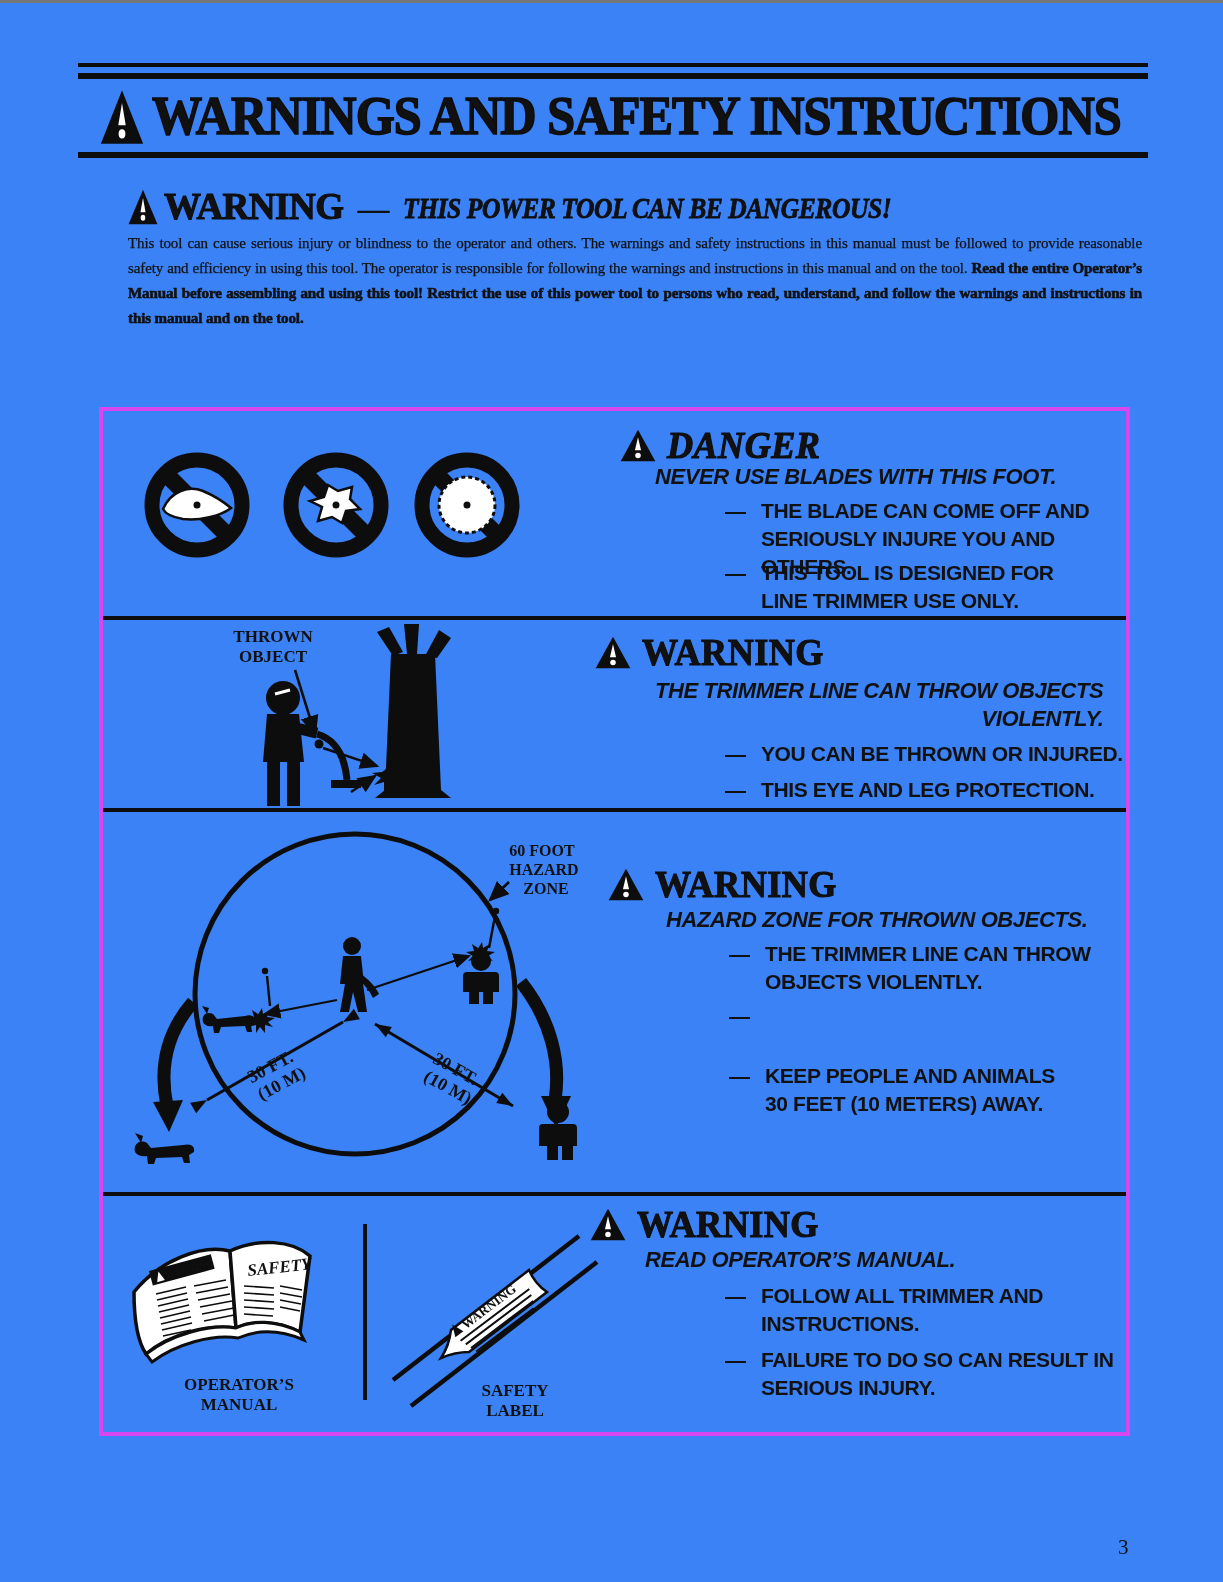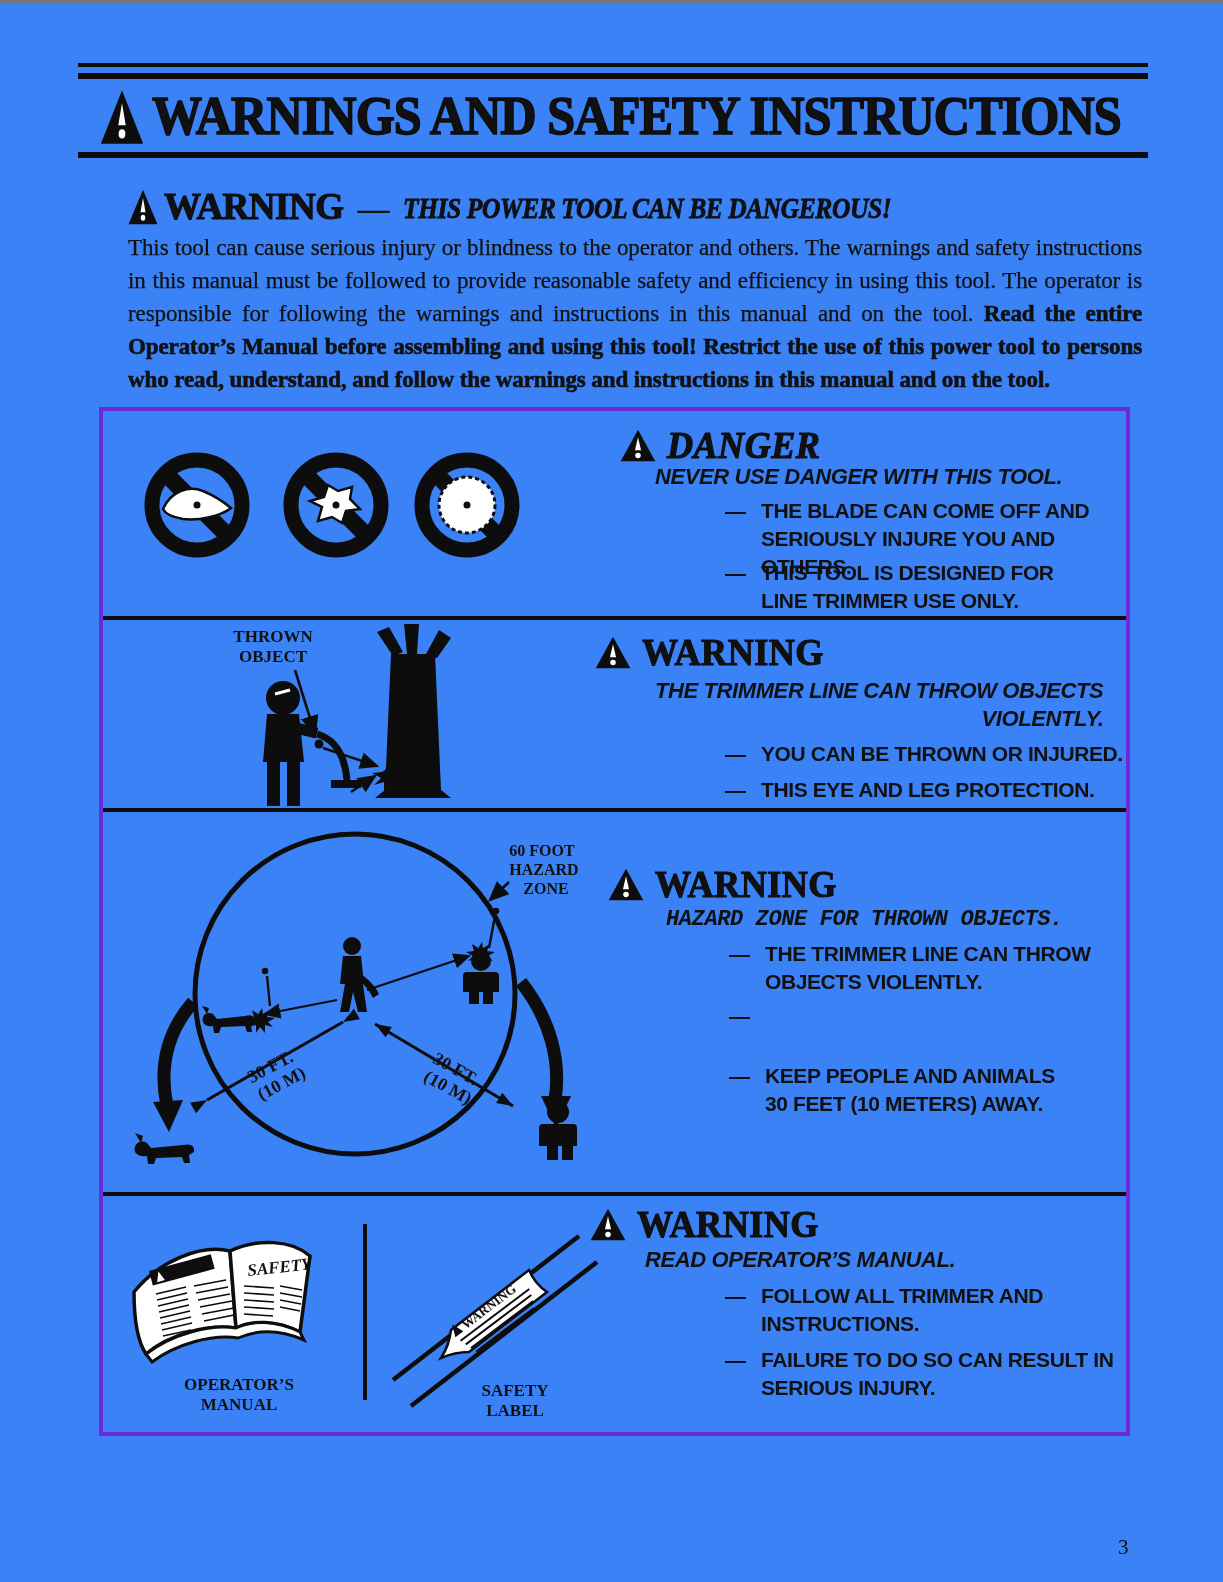--- a/index.html
+++ b/index.html
@@ -27,27 +27,27 @@
   .intro-tri{width:30px;height:36px;flex:0 0 auto;}
   .intro-label{font-weight:bold;font-size:37px;line-height:36px;-webkit-text-stroke:1.1px #0d0d0d;letter-spacing:-.5px;}
   .intro-dash{font-weight:bold;font-size:32px;line-height:34px;margin:0 8px;}
   .intro-tagline{
     font-weight:bold;font-style:italic;font-size:29px;line-height:34px;
     -webkit-text-stroke:.8px #0d0d0d;letter-spacing:-.5px;
     transform:scaleX(.88);transform-origin:left bottom;
   }
   .intro-body{
     position:absolute;left:128px;top:228px;width:1014px;
-    font-size:23px;line-height:33px;text-align:justify;
+    font-size:15px;line-height:25px;text-align:justify;
     -webkit-text-stroke:.25px #111;
     letter-spacing:-.1px;
   }
   .intro-body b{-webkit-text-stroke:.6px #111;}
   
-  .main-box{position:absolute;left:99px;top:404px;width:1023px;height:1021px;border:4px solid #6d28d9;}
+  .main-box{position:absolute;left:99px;top:404px;width:1023px;height:1021px;border:4px solid #d946ef;}
   .row{position:absolute;left:0;width:100%;}
   .sep{position:absolute;left:0;width:100%;height:4px;background:#0d0d0d;}
   .sec-head{position:absolute;display:flex;align-items:center;gap:11px;white-space:nowrap;}
   .sec-tri{width:36px;height:33px;flex:0 0 auto;}
   .sec-label{
     font-weight:bold;font-size:38px;letter-spacing:.5px;
     -webkit-text-stroke:1.1px #0d0d0d;
     transform:scaleX(.95);transform-origin:left center;
   }
   .sec-label.italic{font-style:italic;}
@@ -128,21 +128,21 @@
           <circle cx="326" cy="58" r="28" fill="#fff" stroke="#0d0d0d" stroke-width="3" stroke-dasharray="4 3"></circle>
           <circle cx="326" cy="58" r="3.5" fill="#0d0d0d"></circle>
         </g>
       </svg>
       <div class="sec-head" style="left:517px;top:12px;">
         <svg class="sec-tri" viewBox="0 0 26 24" preserveAspectRatio="none">
             <use href="#tri"></use>
           </svg>
         <span class="sec-label italic">DANGER</span>
       </div>
-      <div class="subtitle" style="left:552px;top:52px;">NEVER USE DANGER WITH THIS TOOL.</div>
+      <div class="subtitle" style="left:552px;top:52px;">NEVER USE BLADES WITH THIS FOOT.</div>
       <div class="bullet" style="left:622px;top:86px;">
         <span class="dash">—</span>
         <span class="btxt">THE BLADE CAN COME OFF AND
 SERIOUSLY INJURE YOU AND OTHERS.</span>
       </div>
       <div class="bullet" style="left:622px;top:148px;">
         <span class="dash">—</span>
         <span class="btxt">THIS TOOL IS DESIGNED FOR
 LINE TRIMMER USE ONLY.</span>
       </div>
@@ -292,21 +292,21 @@
           <rect x="4" y="44" width="11" height="14"></rect>
           <rect x="19" y="44" width="11" height="14"></rect>
         </g>
       </svg>
       <div class="sec-head" style="left:505px;top:50px;">
         <svg class="sec-tri" viewBox="0 0 26 24" preserveAspectRatio="none">
             <use href="#tri"></use>
           </svg>
         <span class="sec-label">WARNING</span>
       </div>
-      <div class="subtitle" style="left:563px;top:94px;font-family:Liberation Mono, monospace;">HAZARD ZONE FOR THROWN OBJECTS.</div>
+      <div class="subtitle" style="left:563px;top:94px;">HAZARD ZONE FOR THROWN OBJECTS.</div>
       <div class="bullet" style="left:626px;top:128px;">
         <span class="dash">—</span>
         <span class="btxt">THE TRIMMER LINE CAN THROW
 OBJECTS VIOLENTLY.</span>
       </div>
       <div class="bullet" style="left:626px;top:190px;">
         <span class="dash">—</span>
       </div>
       <div class="bullet" style="left:626px;top:250px;">
         <span class="dash">—</span>

